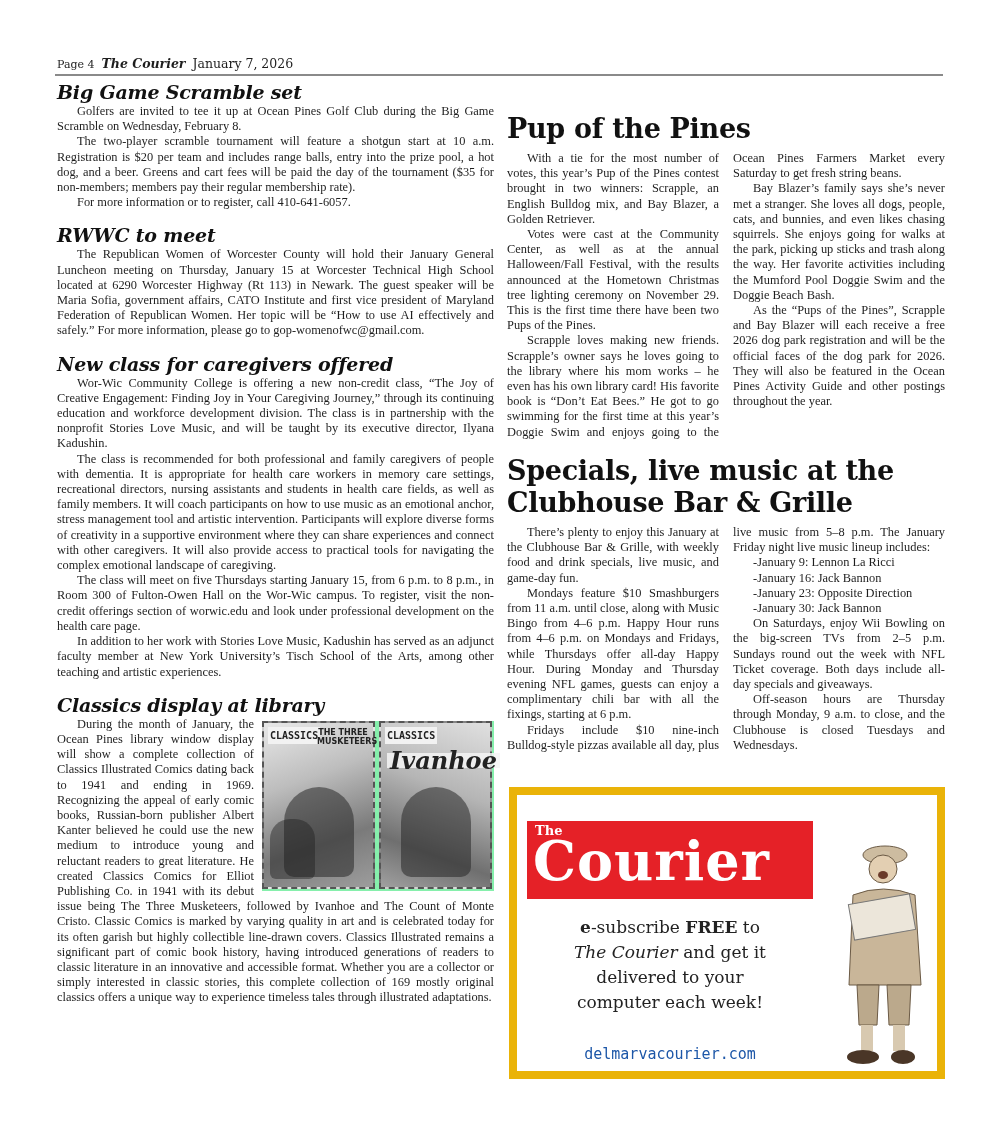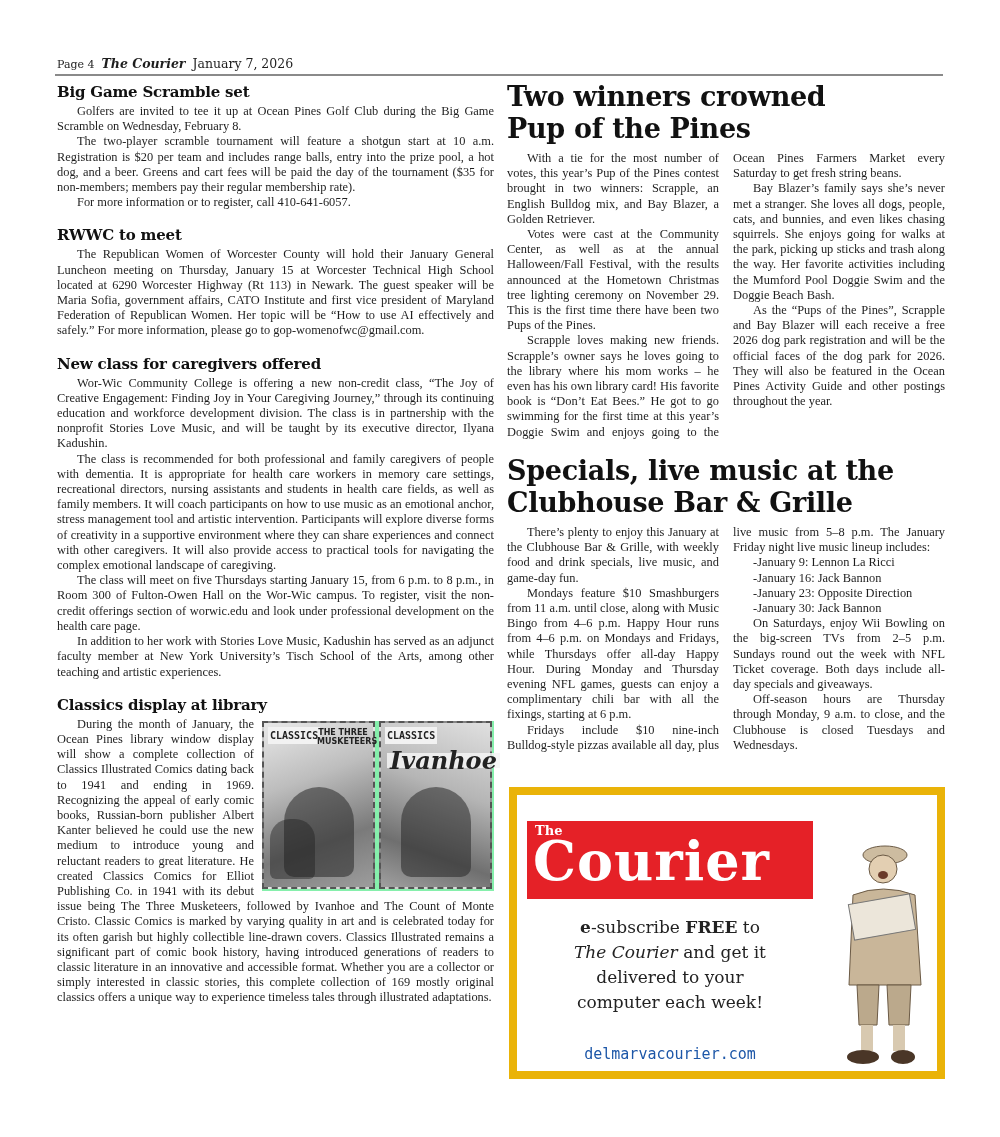--- a/index.html
+++ b/index.html
@@ -14,22 +14,22 @@
   .rule { position: absolute; left: -2px; top: 73px; width: 888px; height: 2px; background: #8a8a8a; }
 
   
   .left { position: absolute; left: 0; top: 80px; width: 437px; }
   .right { position: absolute; left: 450px; top: 80px; width: 438px; }
 
   .body { font-family: "Liberation Serif", "DejaVu Serif", serif; font-size: 12.4px; line-height: 15.2px;
           text-align: justify; hyphens: auto; }
   .body p { margin: 0; text-indent: 20px; }
 
-  .hl-small { font-family: "DejaVu Serif", serif; font-weight: bold; 
-              font-size: 15px; line-height: 22px; margin: 0 0 1px 0; color: #111; letter-spacing: -0.2px; }
+  .hl-small { font-family: "DejaVu Serif", serif; font-weight: bold; font-style: italic;
+              font-size: 19px; line-height: 22px; margin: 0 0 1px 0; color: #111; letter-spacing: -0.2px; }
   .hl-big { font-family: "DejaVu Serif", serif; font-weight: bold; font-size: 27px; line-height: 32px;
             margin: 0 0 6px 0; color: #111; letter-spacing: -0.3px; }
 
   .article { margin-bottom: 14px; }
   .twocol { column-count: 2; column-gap: 14px; column-fill: auto; }
   .pup .twocol { height: 290px; }
   .club .twocol { height: 232px; }
   .indent-list { padding-left: 20px; text-indent: 0 !important; }
 
   
@@ -124,21 +124,21 @@
         </div>
         <p>During the month of January, the Ocean Pines library window display will show a complete collection of Classics Illustrated Comics dating back to 1941 and ending in 1969.  Recognizing the appeal of early comic books, Russian-born publisher Albert Kanter believed he could use the new medium to introduce young and reluctant readers to great literature.  He created Classics Comics for Elliot Publishing Co. in 1941 with its debut issue being The Three Musketeers, followed by Ivanhoe and The Count of Monte Cristo.   Classic Comics is marked by varying quality in art and is celebrated today for its often garish but highly collectible line-drawn covers.   Classics Illustrated remains a significant part of comic book history, having introduced generations of readers to classic literature in an innovative and accessible format. Whether you are a collector or simply interested in classic stories, this complete collection of 169 mostly original classics offers a unique way to experience timeless tales through illustrated adaptations.</p>
       </div>
     </div>
   </div>
 
   <div class="right">
 
     <div class="article pup">
       <h1 class="hl-big">
-        <span>Two winners crowned</span><br>
+        <br>
         <span>Pup of the Pines</span>
       </h1>
       <div class="body twocol">
         <p>With a tie for the most number of votes, this year’s Pup of the Pines contest brought in two winners: Scrapple, an English Bulldog mix, and Bay Blazer, a Golden Retriever.</p>
         <p>Votes were cast at the Community Center, as well as at the annual Halloween/Fall Festival, with the results announced at the Hometown Christmas tree lighting ceremony on November 29. This is the first time there have been two Pups of the Pines.</p>
         <p>Scrapple loves making new friends. Scrapple’s owner says he loves going to the library where his mom works – he even has his own library card! His favorite book is “Don’t Eat Bees.” He got to go swimming for the first time at this year’s Doggie Swim and enjoys going to the Ocean Pines Farmers Market every Saturday to get fresh string beans.</p>
         <p>Bay Blazer’s family says she’s never met a stranger. She loves all dogs, people, cats, and bunnies, and even likes chasing squirrels. She enjoys going for walks at the park, picking up sticks and trash along the way. Her favorite activities including the Mumford Pool Doggie Swim and the Doggie Beach Bash.</p>
         <p>As the “Pups of the Pines”, Scrapple and Bay Blazer will each receive a free 2026 dog park registration and will be the official faces of the dog park for 2026. They will also be featured in the Ocean Pines Activity Guide and other postings throughout the year.</p>
       </div>
     </div>

